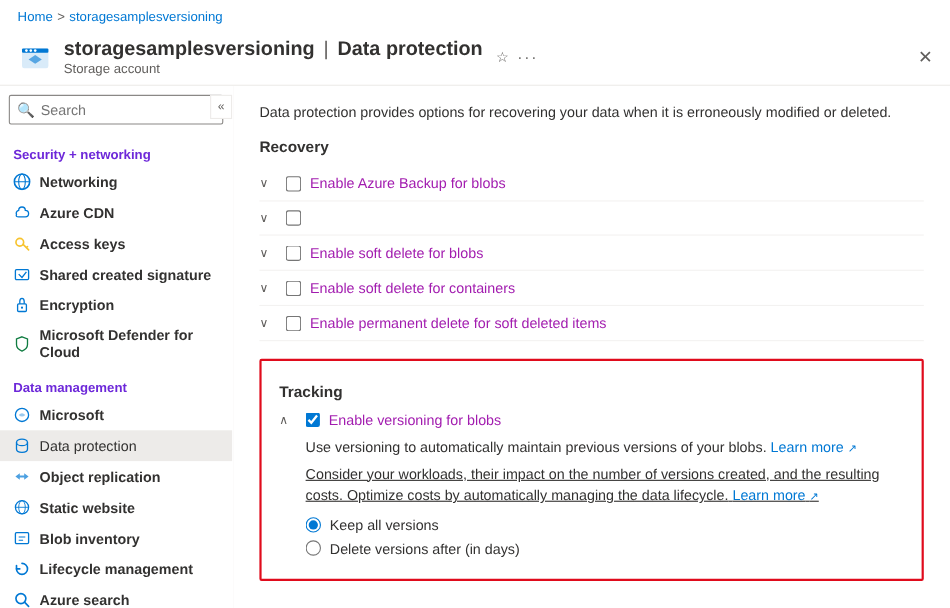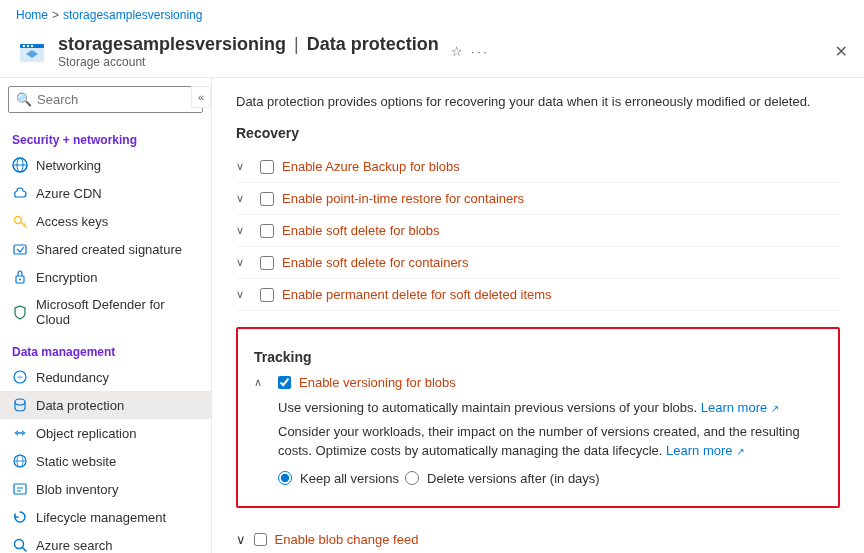--- a/index.html
+++ b/index.html
@@ -22,48 +22,48 @@
     
     .main-layout { display: flex; flex: 1; overflow: hidden; }
 
     
     .sidebar { width: 212px; border-right: 1px solid #edebe9; display: flex; flex-direction: column; overflow-y: auto; background: #fff; flex-shrink: 0; }
     .sidebar-search { margin: 8px; position: relative; }
     .sidebar-search input { width: 100%; padding: 5px 8px 5px 28px; border: 1px solid #8a8886; border-radius: 2px; font-size: 13px; color: #6d28d9; }
     .sidebar-search-icon { position: absolute; left: 8px; top: 6px; color: #605e5c; font-size: 13px; }
 
     .sidebar-section-label { font-size: 12px; font-weight: 600; color: #6d28d9; padding: 12px 12px 4px 12px; }
-    .sidebar-item { display: flex; align-items: center; padding: 6px 12px; cursor: pointer; gap: 8px; font-size: 13px; color: #323130; }
+    .sidebar-item { display: flex; align-items: center; padding: 6px 12px; cursor: pointer; gap: 8px; font-size: 13px; color: #323130; font-weight: bold; }
     .sidebar-item.active { background: #edebe9; font-weight: 500; }
     .sidebar-item-icon { width: 16px; height: 16px; flex-shrink: 0; display: flex; align-items: center; justify-content: center; }
 
     
     .content { flex: 1; overflow-y: auto; padding: 16px 24px; }
     .page-description { font-size: 13px; color: #323130; margin-bottom: 16px; max-width: 700px; }
 
     .section-title { font-size: 14px; font-weight: 600; color: #323130; margin-bottom: 10px; margin-top: 4px; }
 
     .option-row { display: flex; align-items: center; padding: 8px 0; border-bottom: 1px solid #f3f2f1; gap: 8px; }
     .option-row .chevron { color: #605e5c; font-size: 11px; cursor: pointer; width: 16px; }
     .option-row input[type="checkbox"] { width: 14px; height: 14px; cursor: pointer; }
-    .option-label { font-size: 13px; color: #c2410c; }
+    .option-label { font-size: 13px; color: #a21caf; }
 
     
     .tracking-box { border: 2px solid #e00b1c; border-radius: 2px; padding: 20px 16px; margin: 16px 0; }
     .tracking-title { font-size: 14px; font-weight: 600; color: #323130; margin-bottom: 10px; }
 
     .tracking-option-row { display: flex; align-items: center; gap: 8px; margin-bottom: 8px; }
     .tracking-option-row .chevron-up { color: #605e5c; font-size: 11px; cursor: pointer; width: 16px; }
 
     .versioning-description { font-size: 13px; color: #323130; margin: 8px 0 4px 24px; line-height: 1.5; }
     .versioning-description a { color: #0078d4; text-decoration: none; }
-    .versioning-note { font-size: 13px; color: #323130; margin: 4px 0 10px 24px; line-height: 1.5; }
+    .versioning-note { font-size: 13px; color: #323130; margin: 4px 0 10px 24px; line-height: 1.5; text-decoration: underline; }
     .versioning-note a { color: #0078d4; text-decoration: none; }
 
-    .radio-group { margin-left: 24px; display: flex; flex-direction: row; gap: 6px; }
+    .radio-group { margin-left: 24px; display: flex; flex-direction: column; gap: 6px; }
     .radio-item { display: flex; align-items: center; gap: 8px; font-size: 13px; }
     .radio-item input[type="radio"] { width: 14px; height: 14px; accent-color: #0078d4; cursor: pointer; }
 
     .enable-blob-row { display: flex; align-items: center; padding: 8px 0; gap: 8px; }
 
     
     .sidebar::-webkit-scrollbar, .content::-webkit-scrollbar { width: 6px; }
     .sidebar::-webkit-scrollbar-thumb, .content::-webkit-scrollbar-thumb { background: #c8c6c4; border-radius: 3px; }
 
     
@@ -179,21 +179,21 @@
 
       <div class="sidebar-section-label">Data management</div>
 
       <div class="sidebar-item">
         <span class="sidebar-item-icon">
           <svg width="16" height="16" viewBox="0 0 16 16">
               <circle cx="8" cy="8" r="6" fill="none" stroke="#0078d4" stroke-width="1.2"></circle>
               <path d="M5 8 Q8 5 11 8 Q8 11 5 8Z" fill="#0078d4" opacity="0.4"></path>
             </svg>
         </span>
-        <span>Redundancy</span>
+        <span>Microsoft</span>
       </div>
 
       <div class="sidebar-item active">
         <span class="sidebar-item-icon">
           <svg width="16" height="16" viewBox="0 0 16 16">
               <ellipse cx="8" cy="5" rx="5" ry="3" fill="none" stroke="#0078d4" stroke-width="1.2"></ellipse>
               <path d="M3 5 V11 Q3 14 8 14 Q13 14 13 11 V5" fill="none" stroke="#0078d4" stroke-width="1.2"></path>
             </svg>
         </span>
         <span>Data protection</span>
@@ -259,21 +259,20 @@
 
       <div class="option-row">
         <span class="chevron">∨</span>
         <input type="checkbox" style="">
         <label class="option-label">Enable Azure Backup for blobs</label>
       </div>
 
       <div class="option-row">
         <span class="chevron">∨</span>
         <input type="checkbox" style="">
-        <label class="option-label">Enable point-in-time restore for containers</label>
       </div>
 
       <div class="option-row">
         <span class="chevron">∨</span>
         <input type="checkbox" style="">
         <label class="option-label">Enable soft delete for blobs</label>
       </div>
 
       <div class="option-row">
         <span class="chevron">∨</span>

